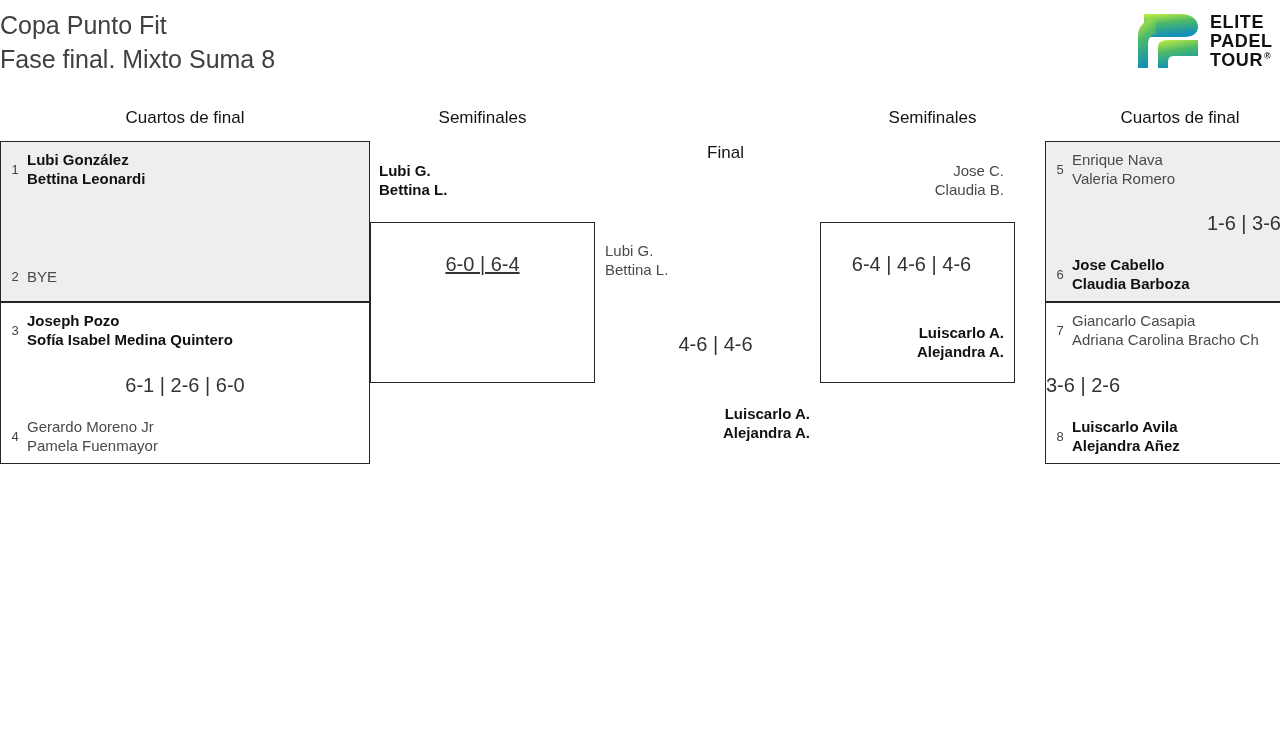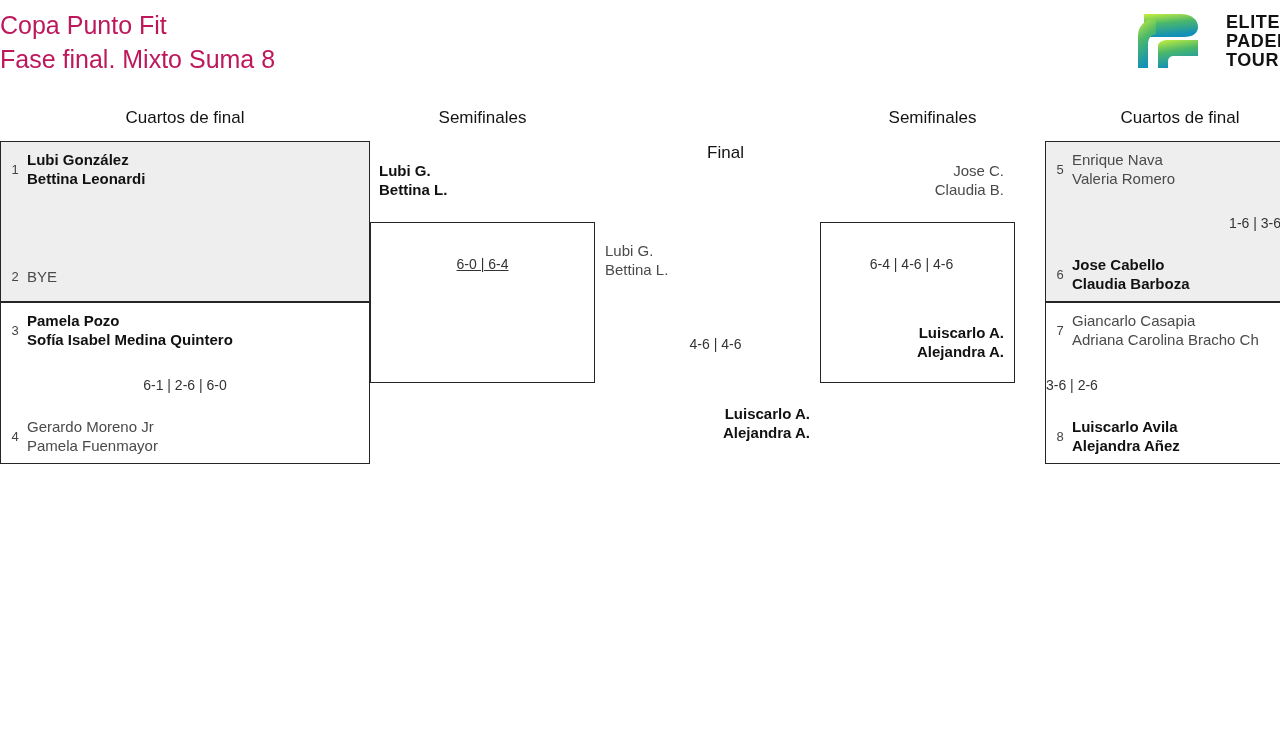--- a/index.html
+++ b/index.html
@@ -7,23 +7,23 @@
     width: 1280px; height: 730px;
     background: #ffffff;
     font-family: "Liberation Sans", sans-serif;
     color: #141414;
     overflow: hidden;
   }
   .page { position: relative; width: 1280px; height: 730px; }
 
   
   .title-block { position: absolute; left: 0; top: 8px; }
-  .title-line { font-size: 25px; font-weight: 400; line-height: 34px; color: #be185d; white-space: nowrap; }
-
-  .logo { position: absolute; right: 0; top: 10px; width: 146px; height: 62px; display: flex; align-items: center; gap: 24px; }
+  .title-line { font-size: 25px; font-weight: 400; line-height: 34px; color: #404040; white-space: nowrap; }
+
+  .logo { position: absolute; right: 0; top: 10px; width: 146px; height: 62px; display: flex; align-items: center; gap: 8px; }
   .logo-mark { width: 68px; height: 58px; flex: 0 0 68px; }
   .logo-word { display: flex; flex-direction: column; justify-content: center; line-height: 1; }
   .logo-word span { font-size: 18px; font-weight: 700; letter-spacing: .6px; color: #121212; display: block; margin-bottom: 1px; }
   .logo-word span.reg::after { content: "\00AE"; font-size: 9px; vertical-align: super; margin-left: 1px; }
 
   
   .round-head { position: absolute; top: 108px; font-size: 17px; font-weight: 400; color: #141414; text-align: center; white-space: nowrap; }
 
   
   .match { position: absolute; border: 1.3px solid #262626; background: #fff; }
@@ -34,21 +34,21 @@
   .slot.top { top: 8px; }
   .slot.bot { bottom: 8px; }
 
   .seed { width: 24px; flex: 0 0 24px; text-align: center; font-size: 13px; line-height: 20px; color: #444; padding-top: 10px; }
   .names { display: flex; flex-direction: column; }
   .names .nm { font-size: 15px; line-height: 19px; white-space: nowrap; }
 
   .win .nm { font-weight: 700; color: #111; }
   .lose .nm { font-weight: 400; color: #4a4a4a; }
 
-  .score { position: absolute; font-size: 14px; color: #333; line-height: 18px; white-space: nowrap; }
+  .score { position: absolute; font-size: 20px; color: #333; line-height: 18px; white-space: nowrap; }
 
   
   .side-left .slot { padding-left: 2px; padding-right: 10px; }
   .side-left .names { align-items: flex-start; text-align: left; }
   .side-right .slot { padding-left: 2px; padding-right: 10px; }
   .side-right .names { align-items: flex-start; text-align: left; }
 
   .align-right .slot { justify-content: flex-end; padding-right: 10px; }
   .align-right .names { align-items: flex-end; text-align: right; }
 </style>
@@ -102,21 +102,21 @@
       <div class="names">
         <div class="nm">BYE</div>
       </div>
     </div>
   </div>
 
   <div class="match side-left" style="left:0;top:302px;width:370px;height:162px;">
     <div class="slot top win">
       <div class="seed">3</div>
       <div class="names">
-        <div class="nm">Pamela Pozo</div>
+        <div class="nm">Joseph Pozo</div>
         <div class="nm">Sofía Isabel Medina Quintero</div>
       </div>
     </div>
     <div class="score" style="left:0;right:0;top:73px;text-align:center;">6-1 | 2-6 | 6-0</div>
     <div class="slot bot lose" style="bottom:8px;">
       <div class="seed">4</div>
       <div class="names">
         <div class="nm">Gerardo Moreno Jr</div>
         <div class="nm">Pamela Fuenmayor</div>
       </div>

